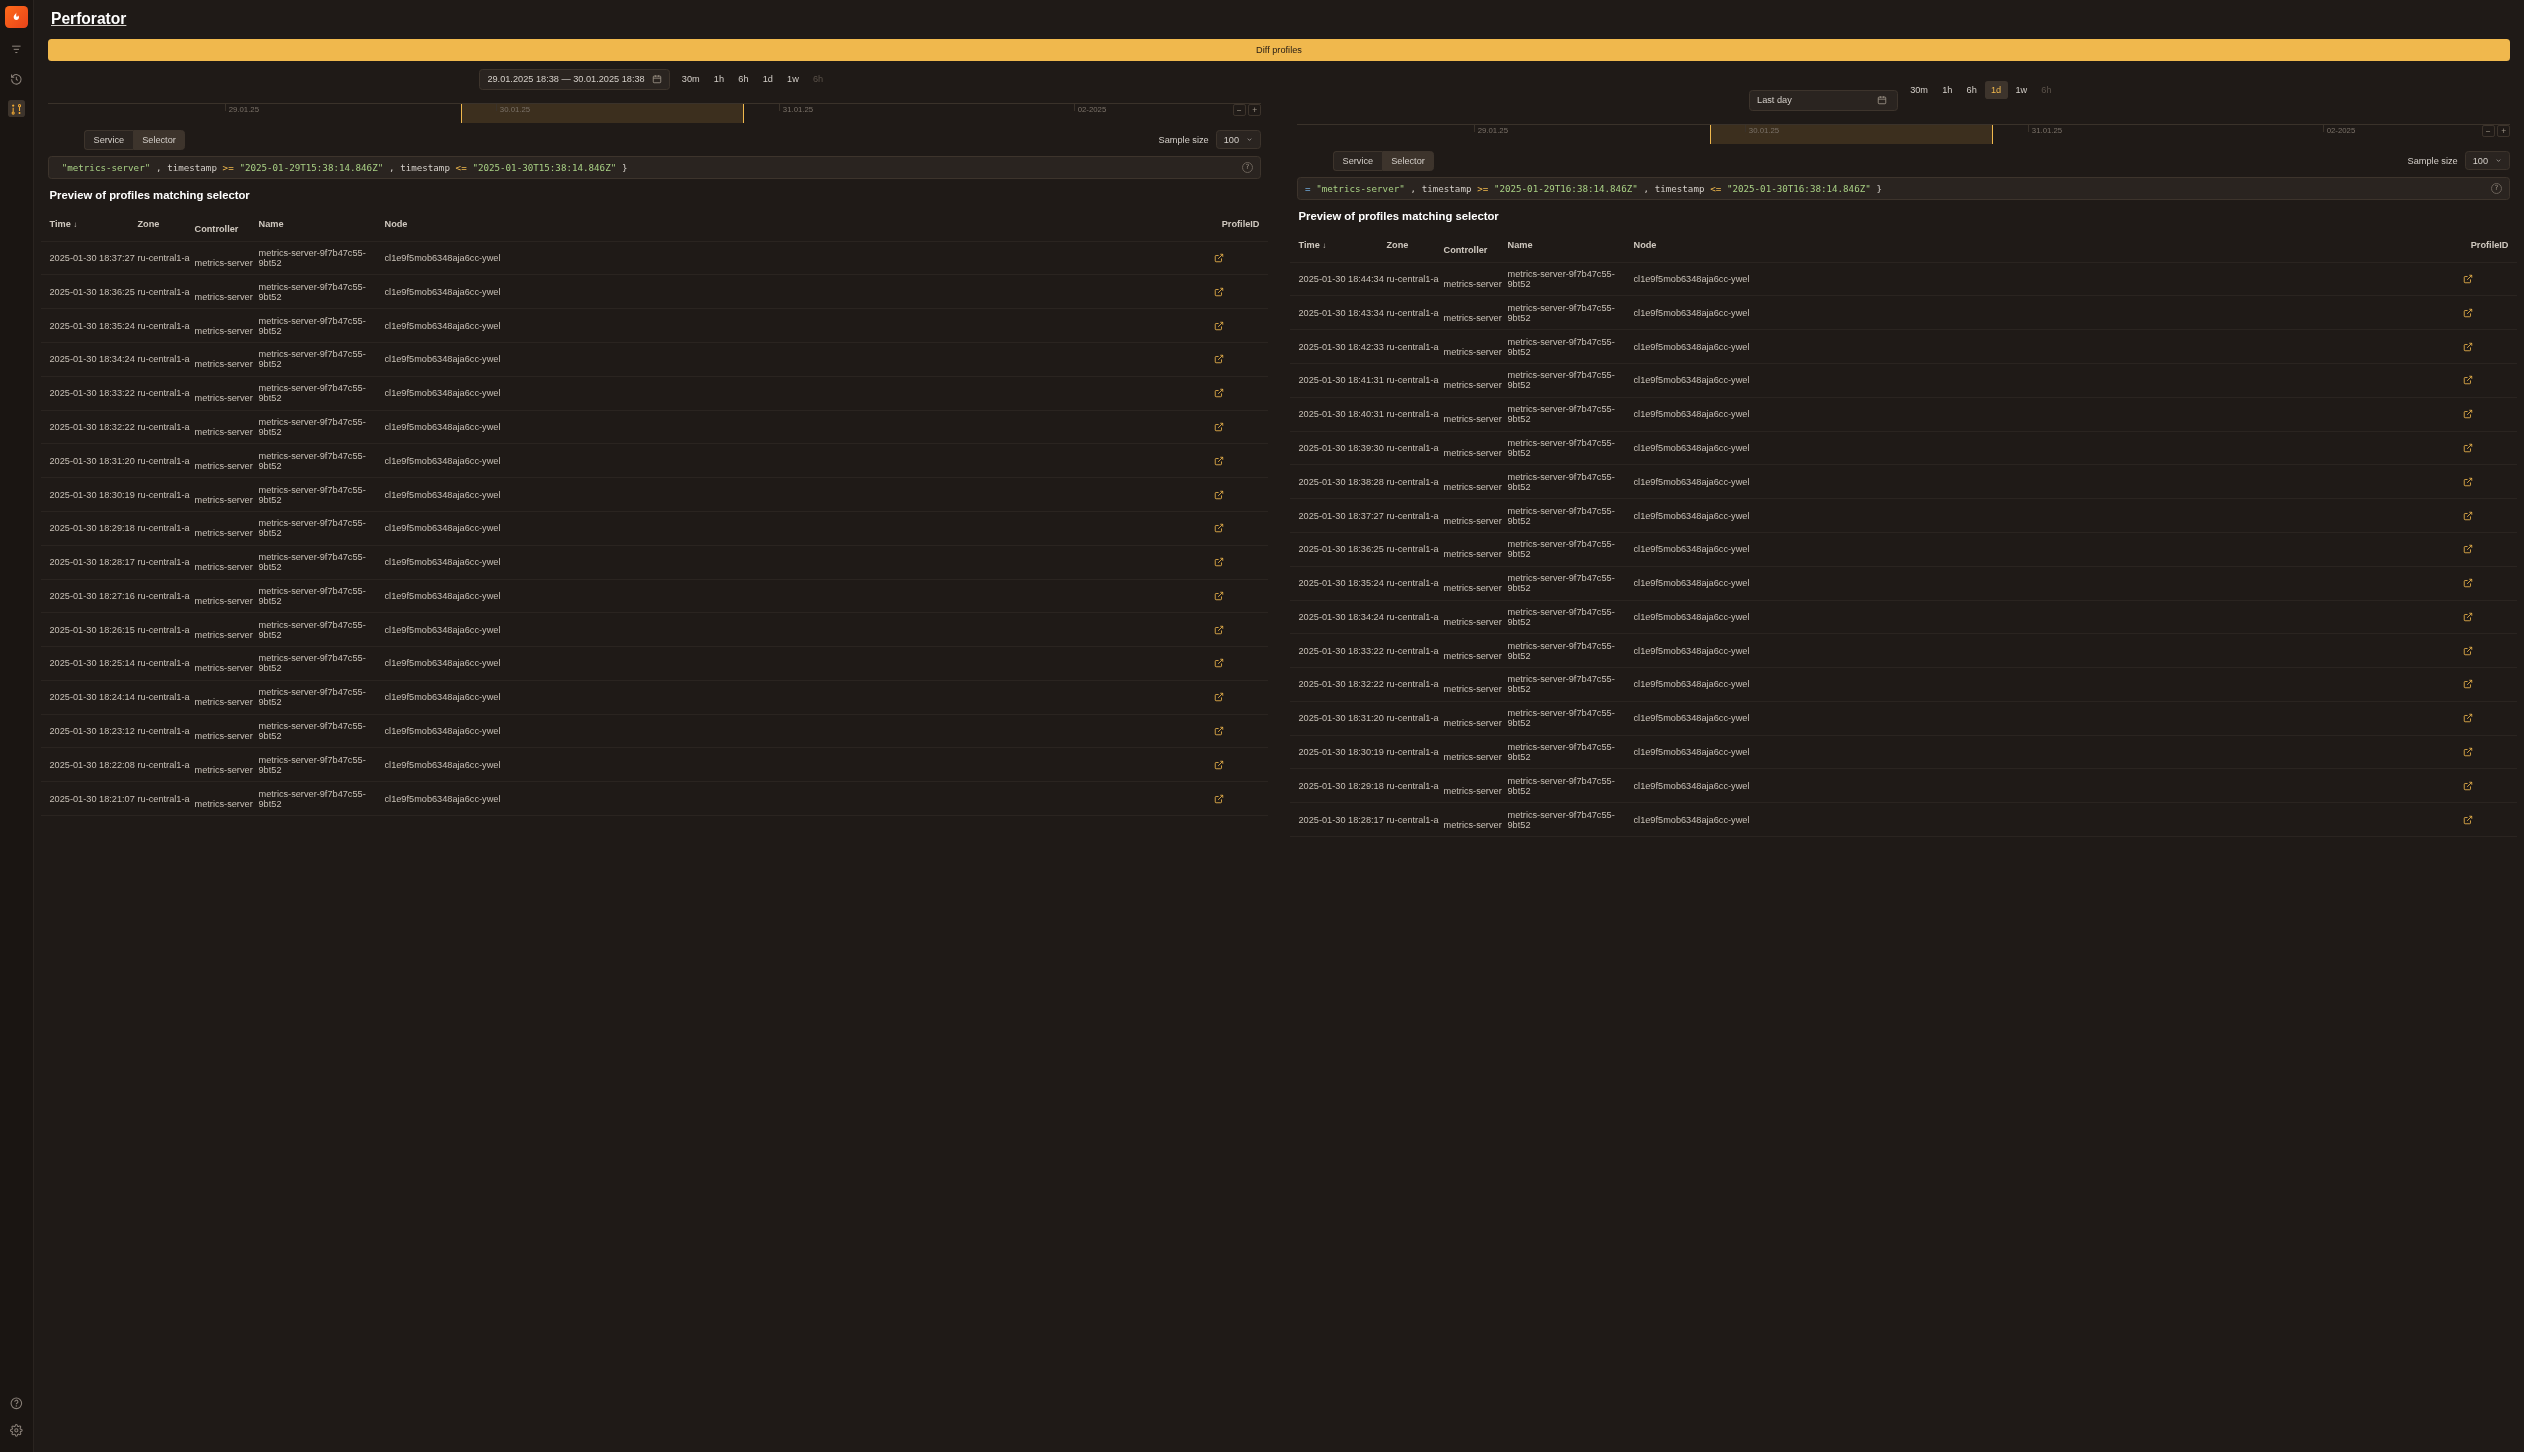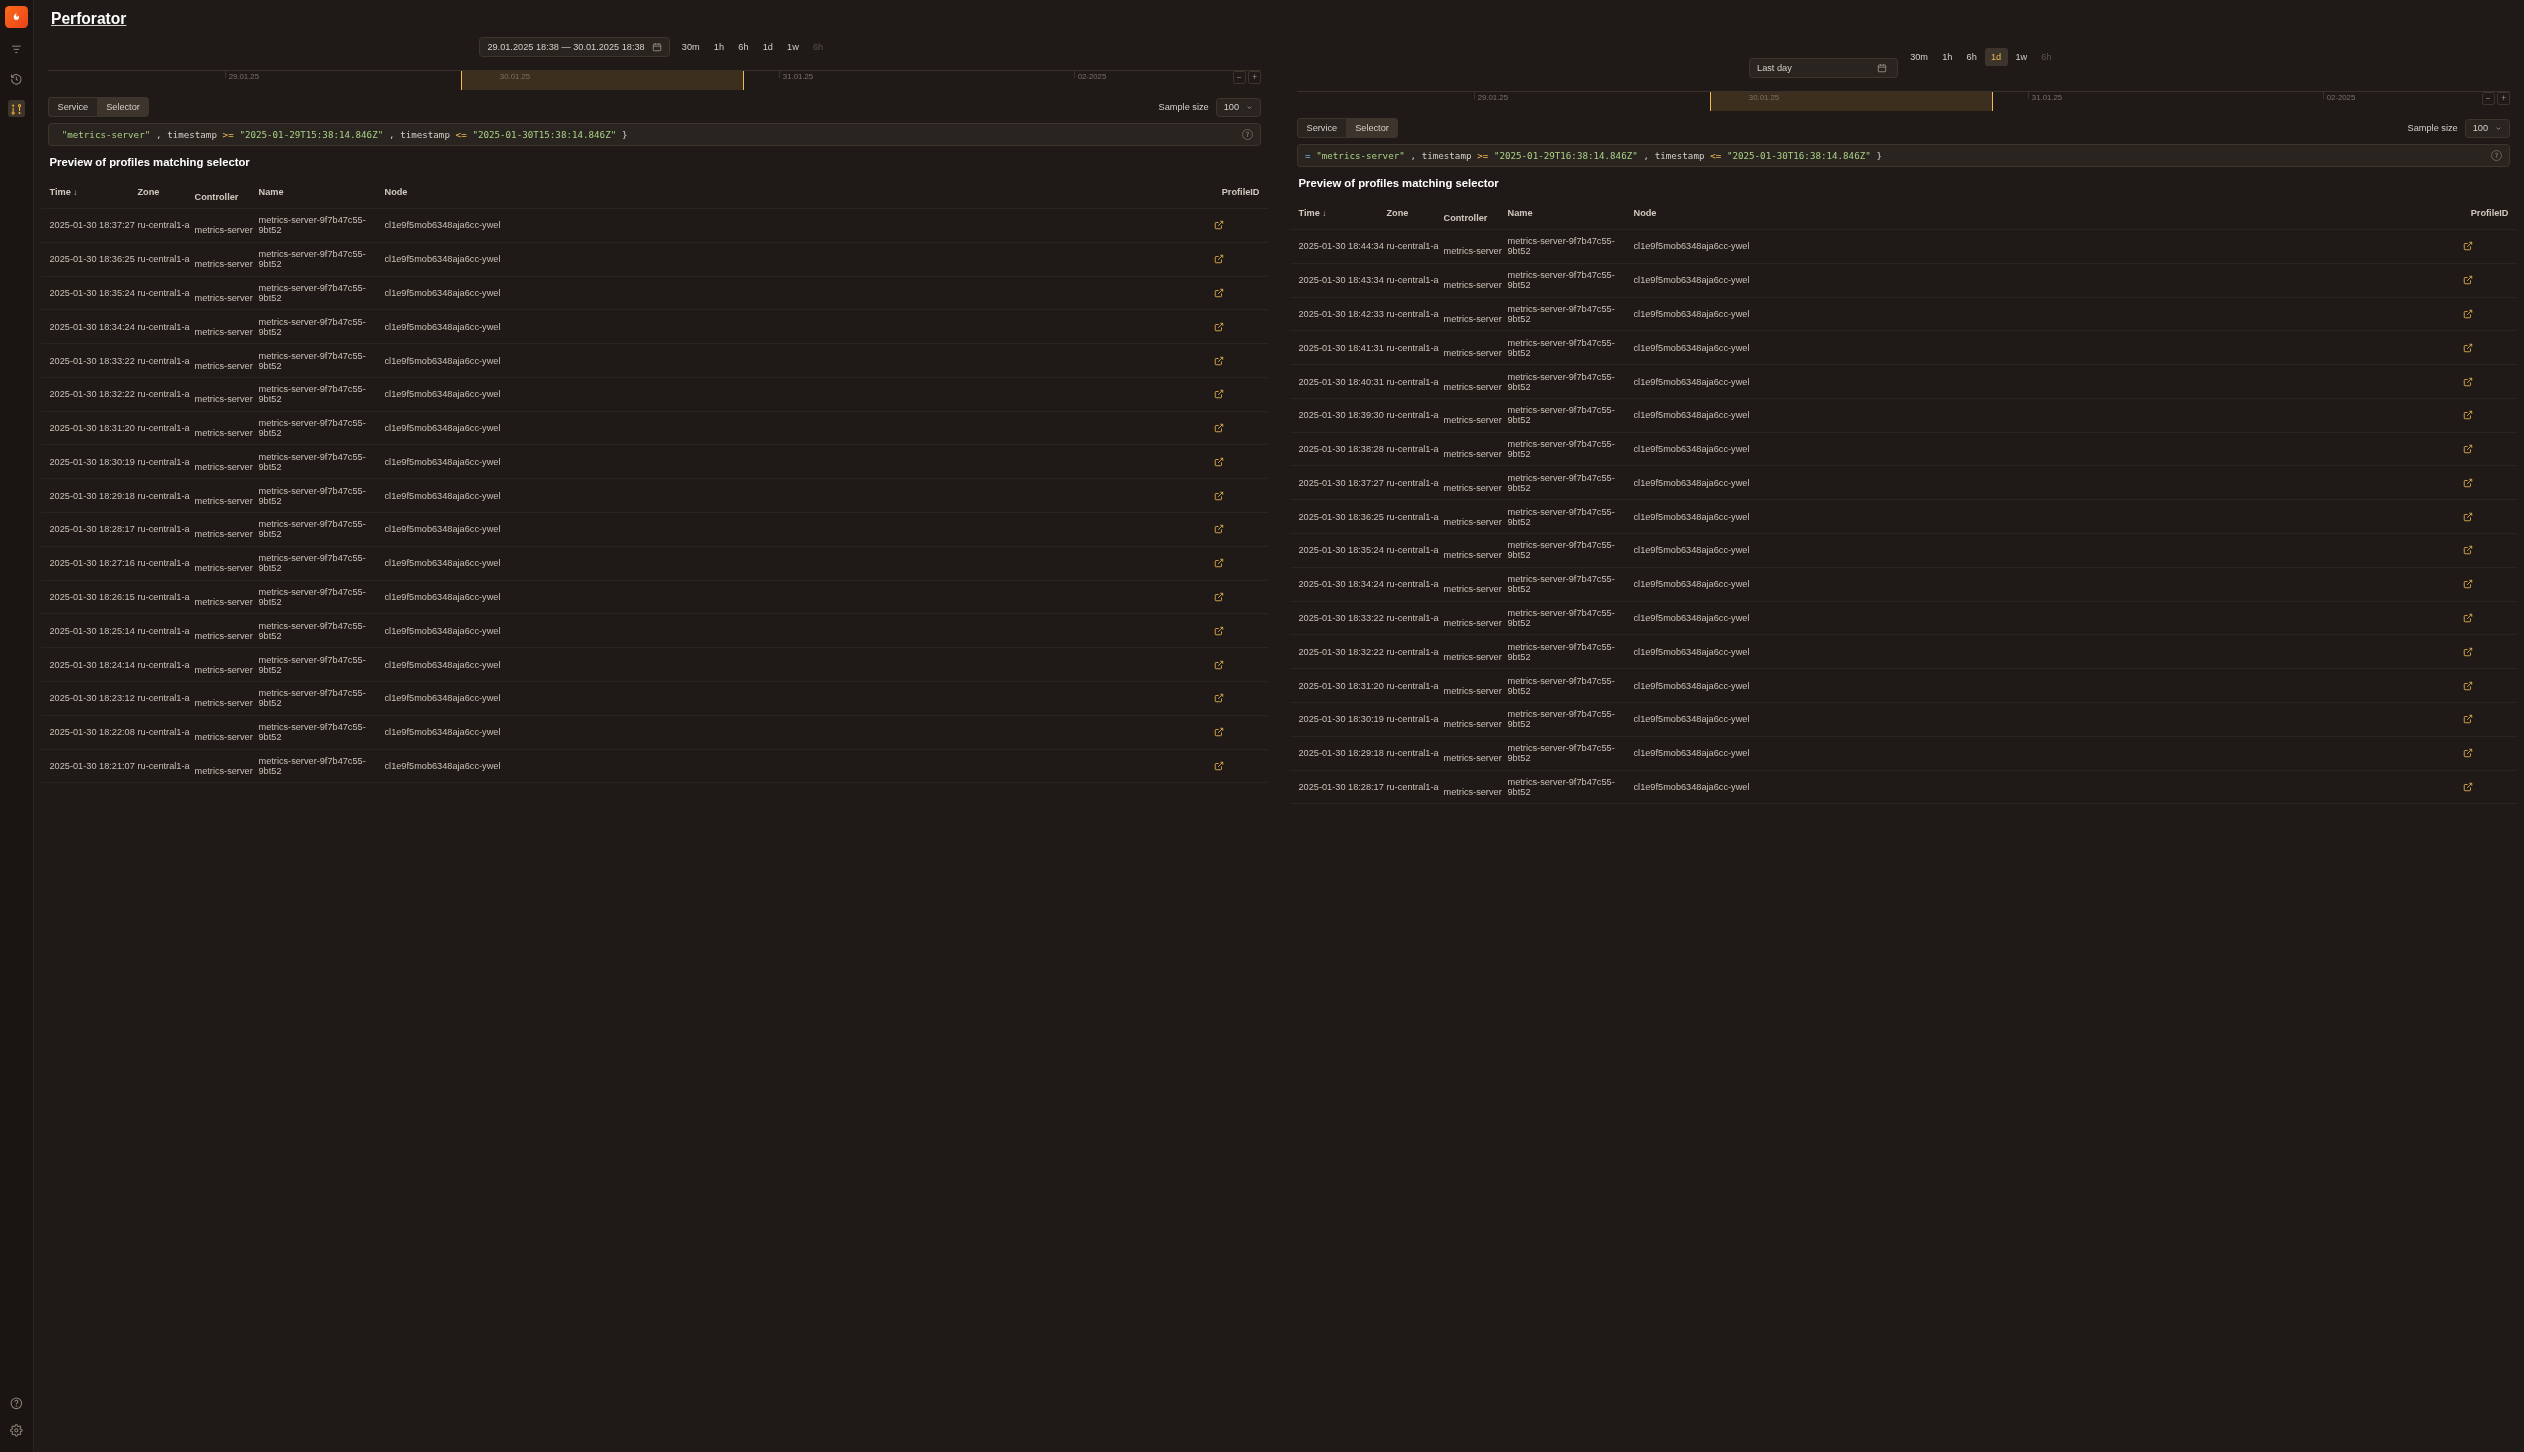--- a/index.html
+++ b/index.html
@@ -78,21 +78,21 @@
   border-left:0.7px solid #3a322a; padding:1.4px 2.8px; height:7px;
 }
 .timeline-sel {
   position:absolute; top:0; height:100%;
   background:rgba(240,180,77,0.14);
   border-left:1.4px solid #f0b84d; border-right:1.4px solid #f0b84d;
 }
 .zoom-ctrls { display:flex; gap:2.8px; padding-left:5.7px; align-items:center; }
 .zoom-btn { width:12.7px; height:12.7px; border:0.7px solid #3d342c; border-radius:2.1px; background:transparent; color:#a09689; cursor:pointer; display:flex; align-items:center; justify-content:center; font-size:8.5px;}
 .tabs-row { display:flex; align-items:center; justify-content:space-between; margin:0 7px 5.7px; }
-.tabs { display:flex; }
+.tabs { display:flex;margin-left:36px; }
 .tab {
   padding:4.2px 8.5px; font-size:9.2px; color:#d4cfc9; cursor:pointer;
   background:#2a2420; border:0.7px solid #3d342c;
 }
 .tab:first-child { border-radius:3.5px 0 0 3.5px; border-right:none; }
 .tab:last-child { border-radius:0 3.5px 3.5px 0; }
 .tab.active { background:#3d342c; }
 .sample { display:flex; align-items:center; gap:7px; font-size:9.2px; color:#d4cfc9;}
 .sample-select {
   background:#2a2420; border:0.7px solid #3d342c; border-radius:3.5px;
@@ -170,20 +170,21 @@
             <path d="M19.4 15a1.65 1.65 0 0 0 .33 1.82l.06.06a2 2 0 1 1-2.83 2.83l-.06-.06a1.65 1.65 0 0 0-1.82-.33 1.65 1.65 0 0 0-1 1.51V21a2 2 0 1 1-4 0v-.09a1.65 1.65 0 0 0-1-1.51 1.65 1.65 0 0 0-1.82.33l-.06.06a2 2 0 1 1-2.83-2.83l.06-.06a1.65 1.65 0 0 0 .33-1.82 1.65 1.65 0 0 0-1.51-1H3a2 2 0 1 1 0-4h.09a1.65 1.65 0 0 0 1.51-1 1.65 1.65 0 0 0-.33-1.82l-.06-.06a2 2 0 1 1 2.83-2.83l.06.06a1.65 1.65 0 0 0 1.82.33h0a1.65 1.65 0 0 0 1-1.51V3a2 2 0 1 1 4 0v.09a1.65 1.65 0 0 0 1 1.51h0a1.65 1.65 0 0 0 1.82-.33l.06-.06a2 2 0 1 1 2.83 2.83l-.06.06a1.65 1.65 0 0 0-.33 1.82v0a1.65 1.65 0 0 0 1.51 1H21a2 2 0 1 1 0 4h-.09a1.65 1.65 0 0 0-1.51 1z"></path>
           </svg>
       </div>
     </div>
   </div>
 
   <div class="main">
     <div class="header">
       <div class="app-title">Perforator</div>
     </div>
+    <div class="diff-banner">Diff profiles</div>
 
     <div class="panels">
 
       <div class="panel">
         <div class="time-row">
           <div class="date-range-box">
             <span>29.01.2025 18:38 — 30.01.2025 18:38</span>
             <svg class="cal-icon" viewBox="0 0 24 24" fill="none" stroke="currentColor" stroke-width="2">
                 <rect x="3" y="5" width="18" height="16" rx="2"></rect>
                 <line x1="3" y1="10" x2="21" y2="10"></line>

